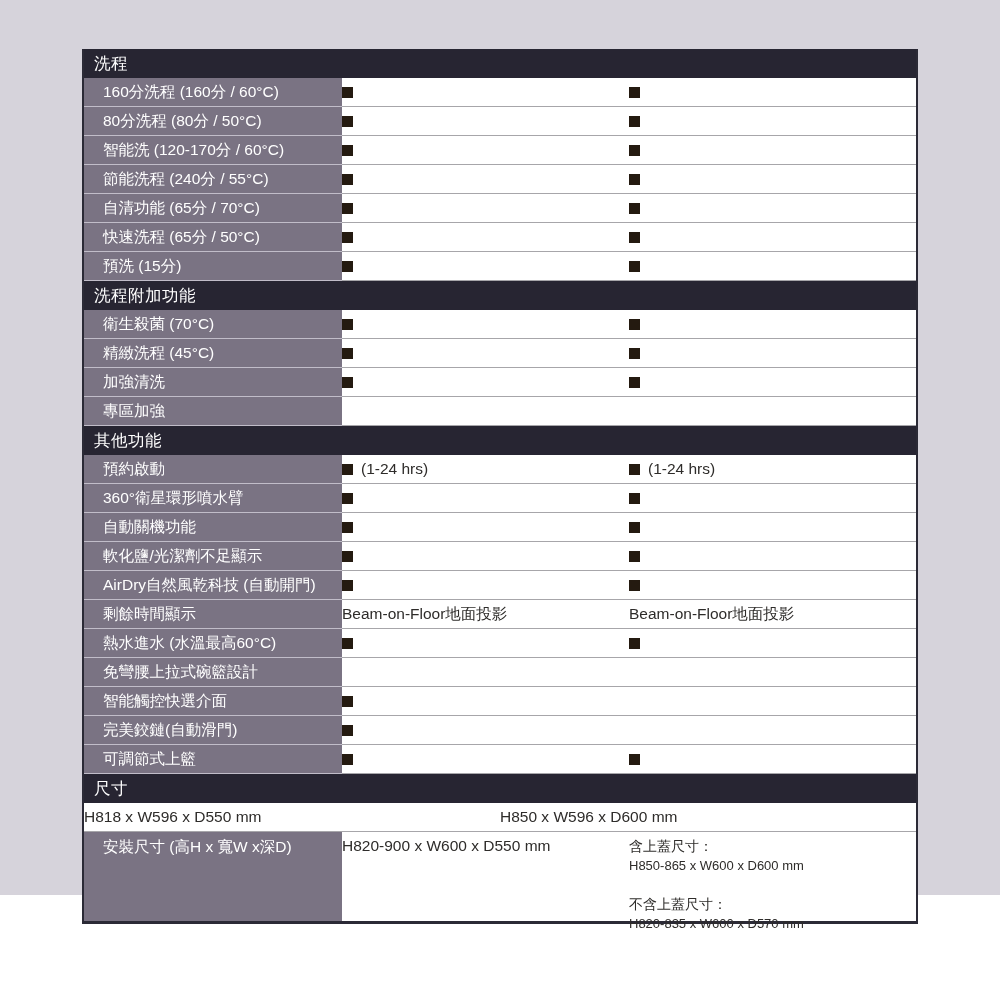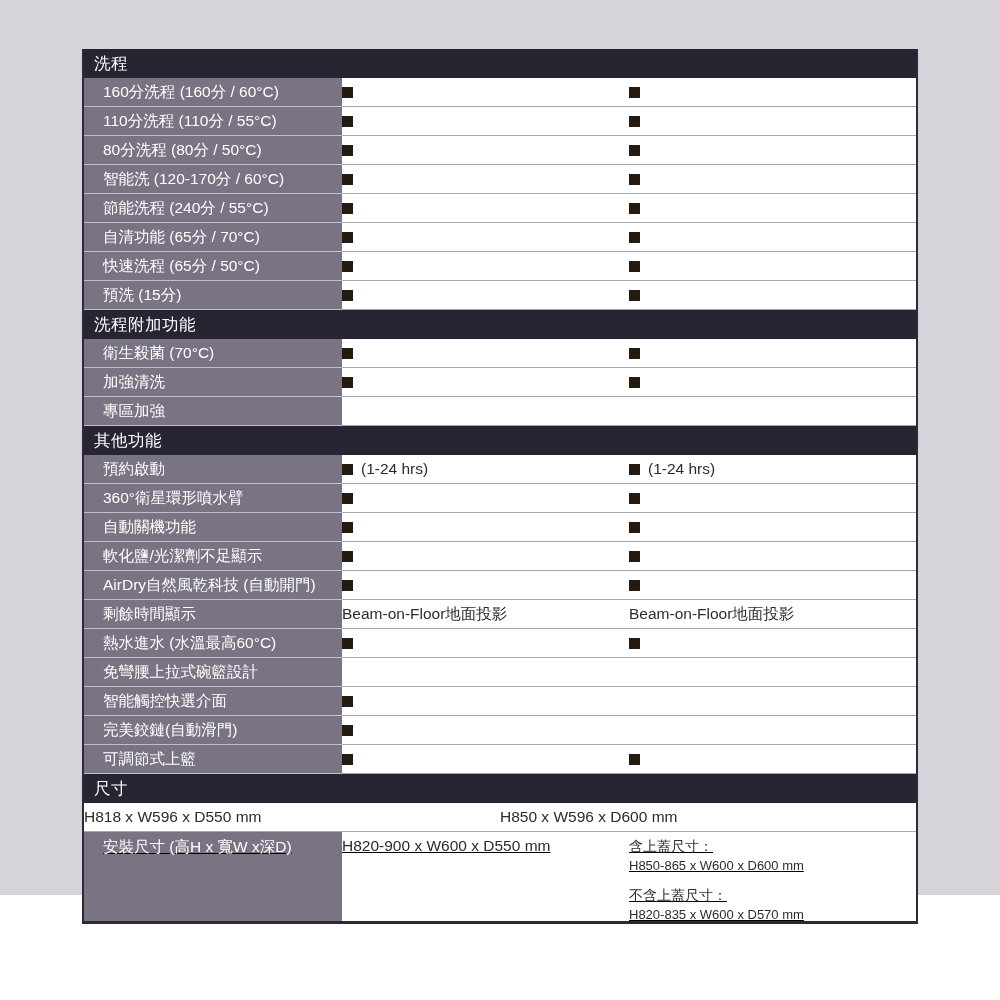--- a/index.html
+++ b/index.html
@@ -35,21 +35,21 @@
     font-size: 16.5px;
     line-height: 29px;
     padding-left: 10px;
     letter-spacing: 0.5px;
   }
   .spec-row {
     display: flex;
     height: 29px;
     box-sizing: border-box;
   }
-  .spec-row.tall { height: 89px; text-decoration: underline; }
+  .spec-row.tall { height: 89px; }
   .row-label {
     width: 258px;
     flex: 0 0 258px;
     box-sizing: border-box;
     background: #7a7383;
     color: #ffffff;
     font-size: 15.5px;
     line-height: 28px;
     padding-left: 19px;
     border-bottom: 1px solid #c1bdc9;
@@ -90,21 +90,21 @@
     flex: 0 0 11px;
   }
   .dim-block {
     display: inline-block;
     text-align: left;
     line-height: 19px;
   }
   .dim-caption {
     font-size: 14px;
     color: #2e2c2a;
-    margin-top: 11px;
+    margin-top: 20px;
   }
   .dim-caption:first-child { margin-top: 0; }
   .dim-value { font-size: 13px; }
 </style>
 </head>
 <body>
 
 <div id="page">
   <div id="spec-table">
       <div class="section-header">洗程</div>
@@ -113,31 +113,20 @@
         <div class="row-values">
           <div class="value-cell">
             <span class="check-marker"></span>
           </div>
           <div class="value-cell">
             <span class="check-marker"></span>
           </div>
         </div>
       </div>
       <div class="spec-row">
-        <div class="row-label">110分洗程 (110分 / 55°C)</div>
-        <div class="row-values">
-          <div class="value-cell">
-            <span class="check-marker"></span>
-          </div>
-          <div class="value-cell">
-            <span class="check-marker"></span>
-          </div>
-        </div>
-      </div>
-      <div class="spec-row">
         <div class="row-label">80分洗程 (80分 / 50°C)</div>
         <div class="row-values">
           <div class="value-cell">
             <span class="check-marker"></span>
           </div>
           <div class="value-cell">
             <span class="check-marker"></span>
           </div>
         </div>
       </div>
@@ -192,20 +181,31 @@
             <span class="check-marker"></span>
           </div>
           <div class="value-cell">
             <span class="check-marker"></span>
           </div>
         </div>
       </div>
       <div class="section-header">洗程附加功能</div>
       <div class="spec-row">
         <div class="row-label">衛生殺菌 (70°C)</div>
+        <div class="row-values">
+          <div class="value-cell">
+            <span class="check-marker"></span>
+          </div>
+          <div class="value-cell">
+            <span class="check-marker"></span>
+          </div>
+        </div>
+      </div>
+      <div class="spec-row">
+        <div class="row-label">精緻洗程 (45°C)</div>
         <div class="row-values">
           <div class="value-cell">
             <span class="check-marker"></span>
           </div>
           <div class="value-cell">
             <span class="check-marker"></span>
           </div>
         </div>
       </div>
       <div class="spec-row">

